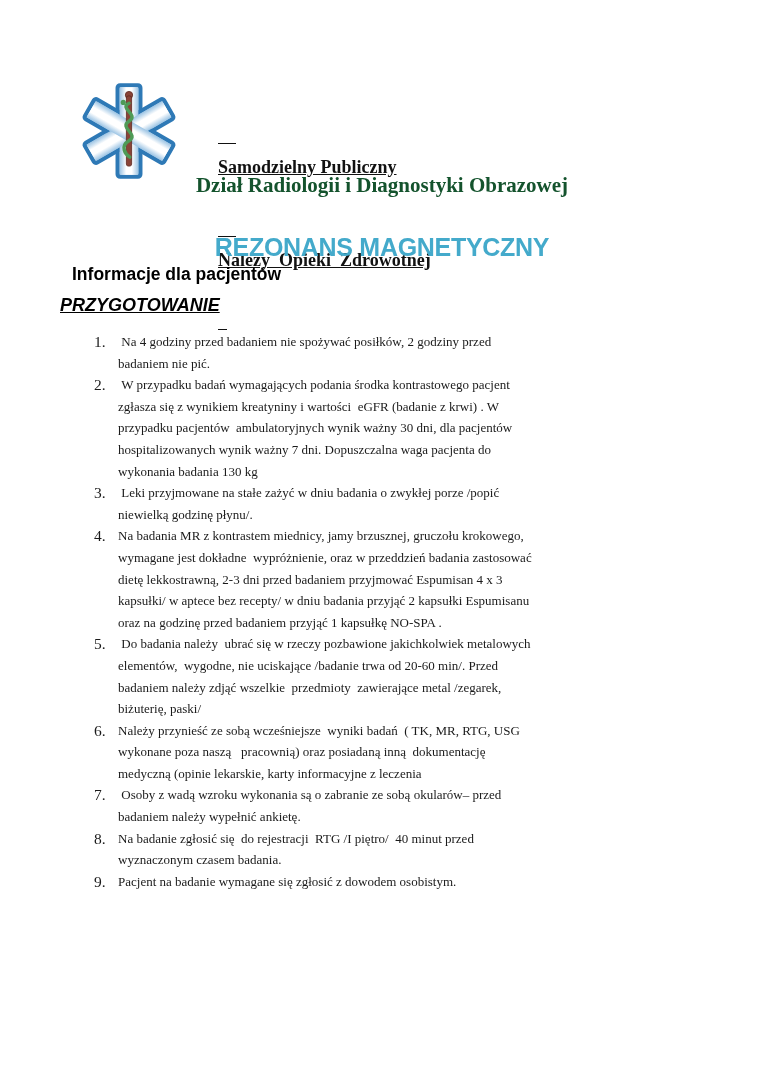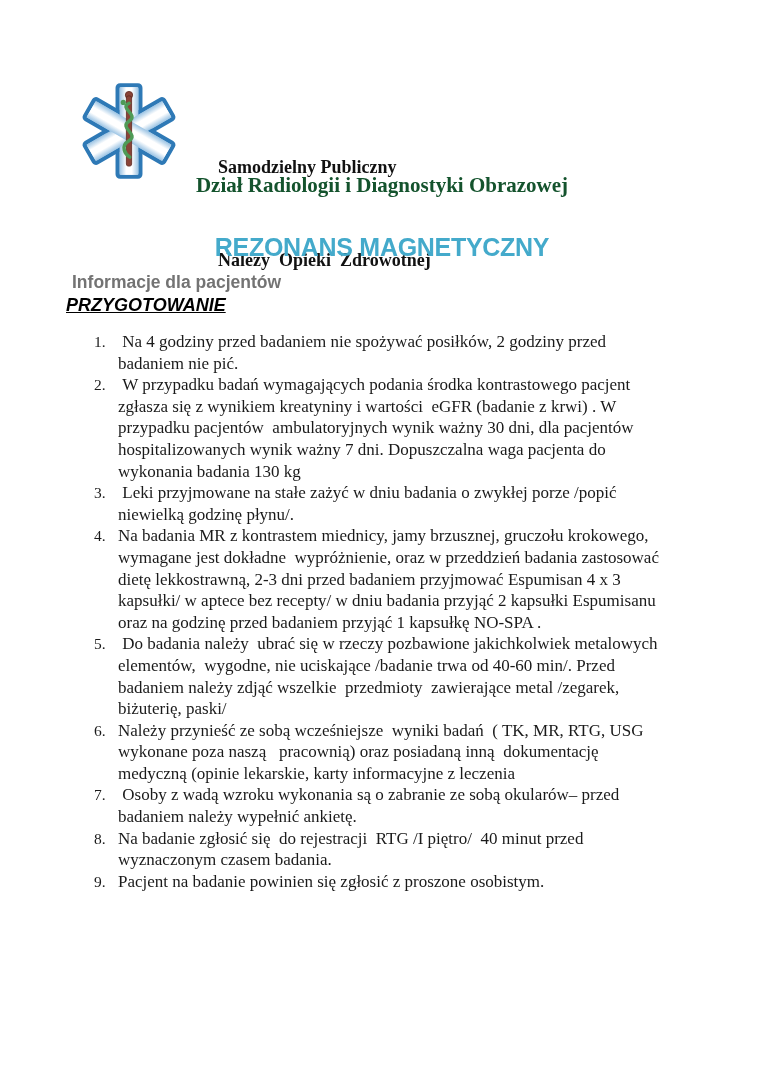--- a/index.html
+++ b/index.html
@@ -26,20 +26,21 @@
   .logo svg { width: 100%; height: 100%; }
   .org {
     position: absolute;
     left: 218px;
     top: 90px;
     font-weight: bold;
     font-size: 18px;
     line-height: 31px;
     white-space: pre;
     color: #111111;
+    text-decoration: underline;
   }
   .dept {
     position: absolute;
     left: 0;
     width: 764px;
     top: 173px;
     text-align: center;
     font-weight: bold;
     font-size: 21px;
     color: #14532d;
@@ -51,29 +52,29 @@
     top: 209px;
     text-align: center;
     font-family: "Liberation Sans", "DejaVu Sans", sans-serif;
     font-weight: bold;
     font-size: 25px;
     letter-spacing: -0.3px;
   }
   .info-heading {
     position: absolute;
     left: 72px;
-    top: 272px;
+    top: 264px;
     font-family: "Liberation Sans", "DejaVu Sans", sans-serif;
     font-weight: bold;
     font-size: 17.5px;
-    color: #737373;
+    color: #000000;
   }
   .info-sub {
     position: absolute;
-    left: 66px;
+    left: 60px;
     top: 295px;
     font-family: "Liberation Sans", "DejaVu Sans", sans-serif;
     font-weight: bold;
     font-style: italic;
     text-decoration: underline;
     font-size: 18px;
     color: #000000;
   }
   ol.list {
     position: absolute;
@@ -91,21 +92,21 @@
     padding: 0;
   }
   ol.list .num {
     flex: 0 0 24px;
     font-size: 15.5px;
     line-height: 21.6px;
     color: #1a1a1a;
   }
   ol.list .text {
     flex: 1 1 auto;
-    font-size: 17px;
+    font-size: 13px;
     line-height: 21.6px;
     white-space: pre-wrap;
     color: #1a1a1a;
   }
 </style>
 </head>
 <body>
 
 <div class="page">
 
@@ -174,21 +175,21 @@
       <span class="num">4.</span>
       <span class="text">Na badania MR z kontrastem miednicy, jamy brzusznej, gruczołu krokowego,
 wymagane jest dokładne  wypróżnienie, oraz w przeddzień badania zastosować
 dietę lekkostrawną, 2-3 dni przed badaniem przyjmować Espumisan 4 x 3
 kapsułki/ w aptece bez recepty/ w dniu badania przyjąć 2 kapsułki Espumisanu
 oraz na godzinę przed badaniem przyjąć 1 kapsułkę NO-SPA .</span>
     </li>
     <li>
       <span class="num">5.</span>
       <span class="text"> Do badania należy  ubrać się w rzeczy pozbawione jakichkolwiek metalowych
-elementów,  wygodne, nie uciskające /badanie trwa od 40-60 min/. Przed
+elementów,  wygodne, nie uciskające /badanie trwa od 20-60 min/. Przed
 badaniem należy zdjąć wszelkie  przedmioty  zawierające metal /zegarek,
 biżuterię, paski/</span>
     </li>
     <li>
       <span class="num">6.</span>
       <span class="text">Należy przynieść ze sobą wcześniejsze  wyniki badań  ( TK, MR, RTG, USG
 wykonane poza naszą   pracownią) oraz posiadaną inną  dokumentację
 medyczną (opinie lekarskie, karty informacyjne z leczenia</span>
     </li>
     <li>
@@ -196,17 +197,17 @@
       <span class="text"> Osoby z wadą wzroku wykonania są o zabranie ze sobą okularów– przed
 badaniem należy wypełnić ankietę.</span>
     </li>
     <li>
       <span class="num">8.</span>
       <span class="text">Na badanie zgłosić się  do rejestracji  RTG /I piętro/  40 minut przed
 wyznaczonym czasem badania.</span>
     </li>
     <li>
       <span class="num">9.</span>
-      <span class="text">Pacjent na badanie powinien się zgłosić z proszone osobistym.</span>
+      <span class="text">Pacjent na badanie wymagane się zgłosić z dowodem osobistym.</span>
     </li>
   </ol>
 
 </div>
 
 </body></html>

